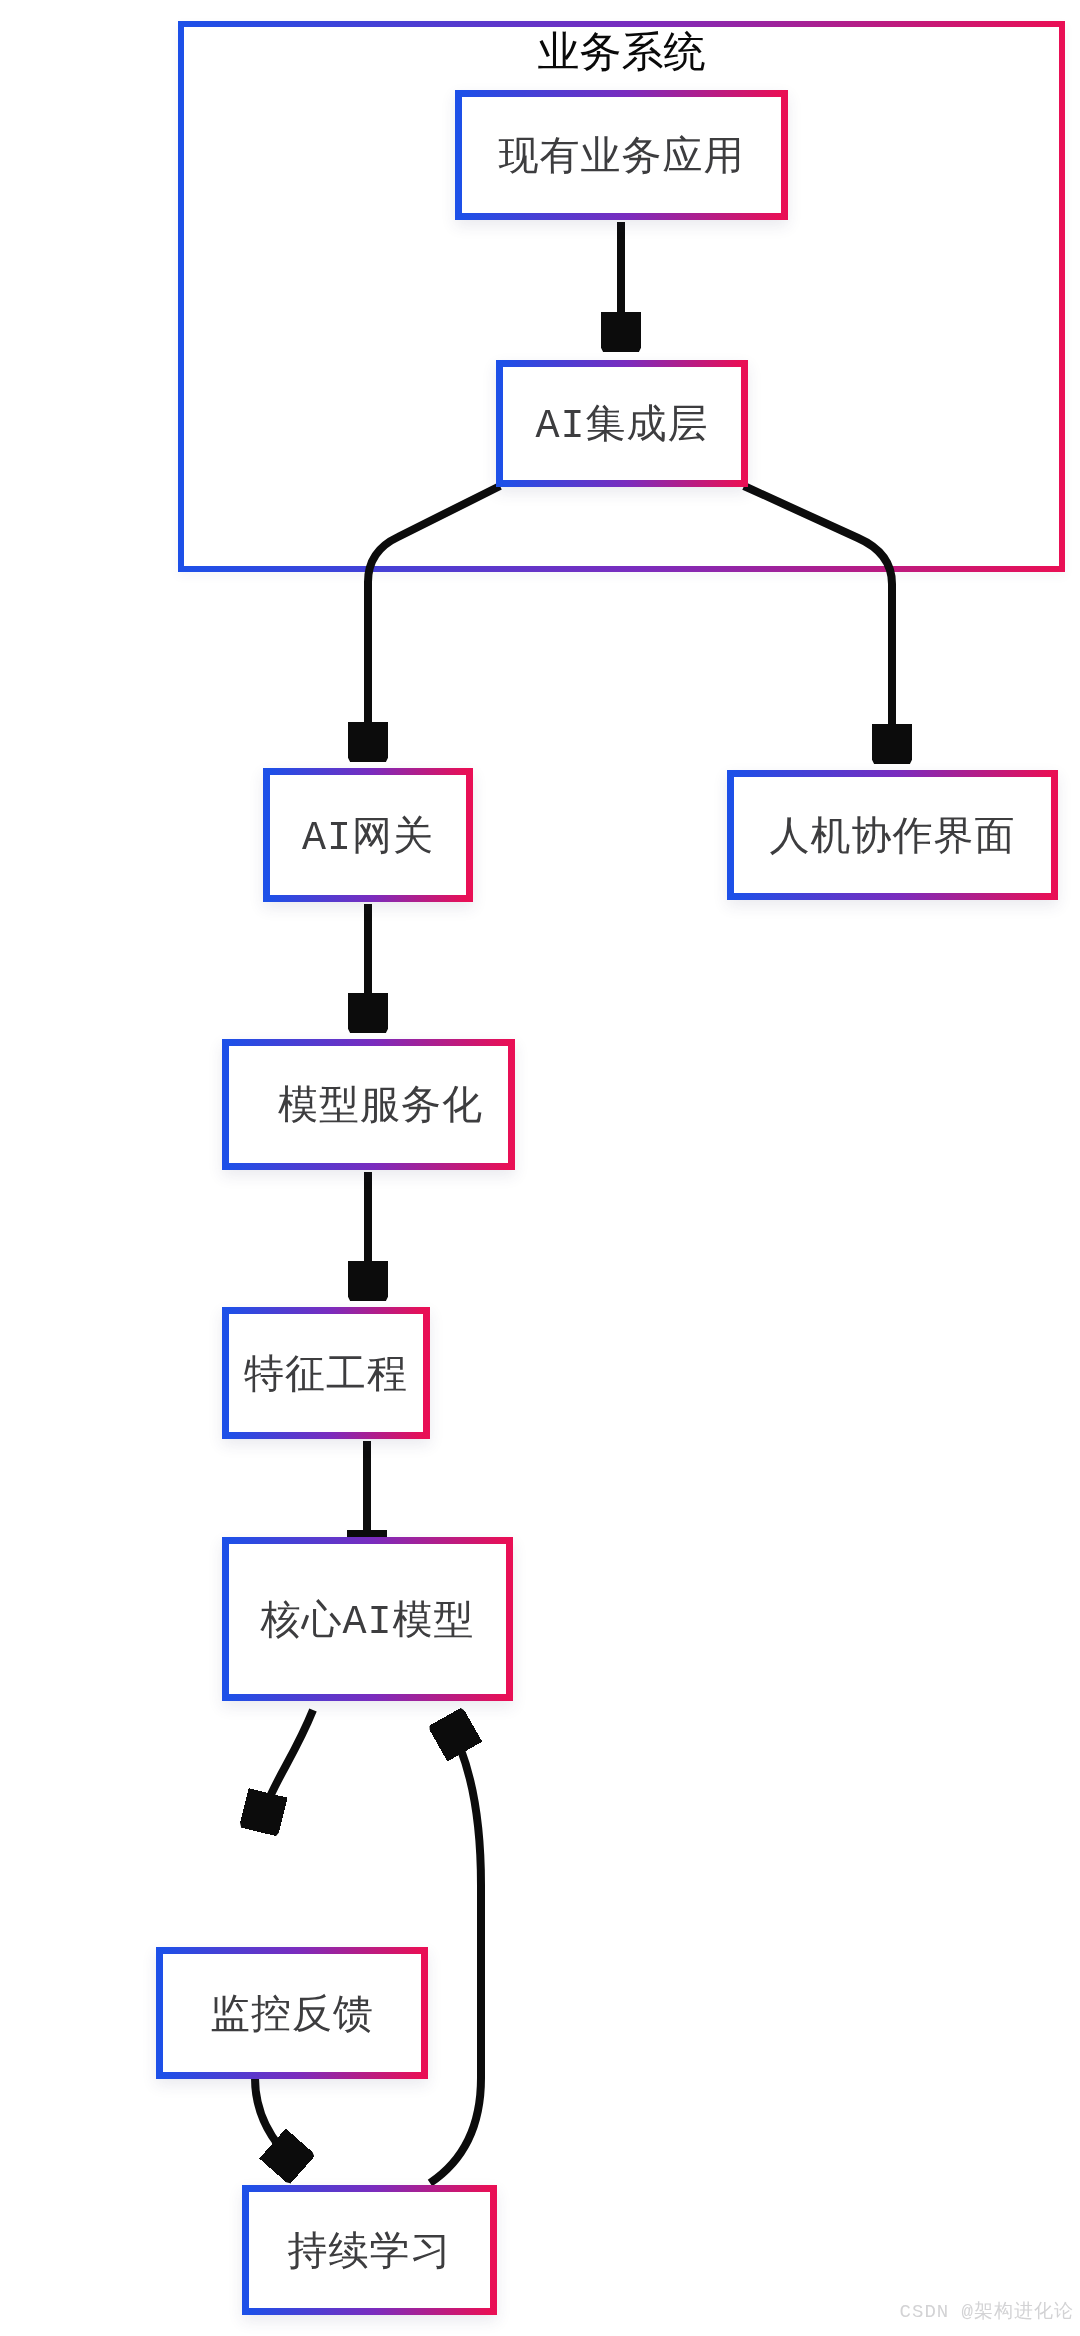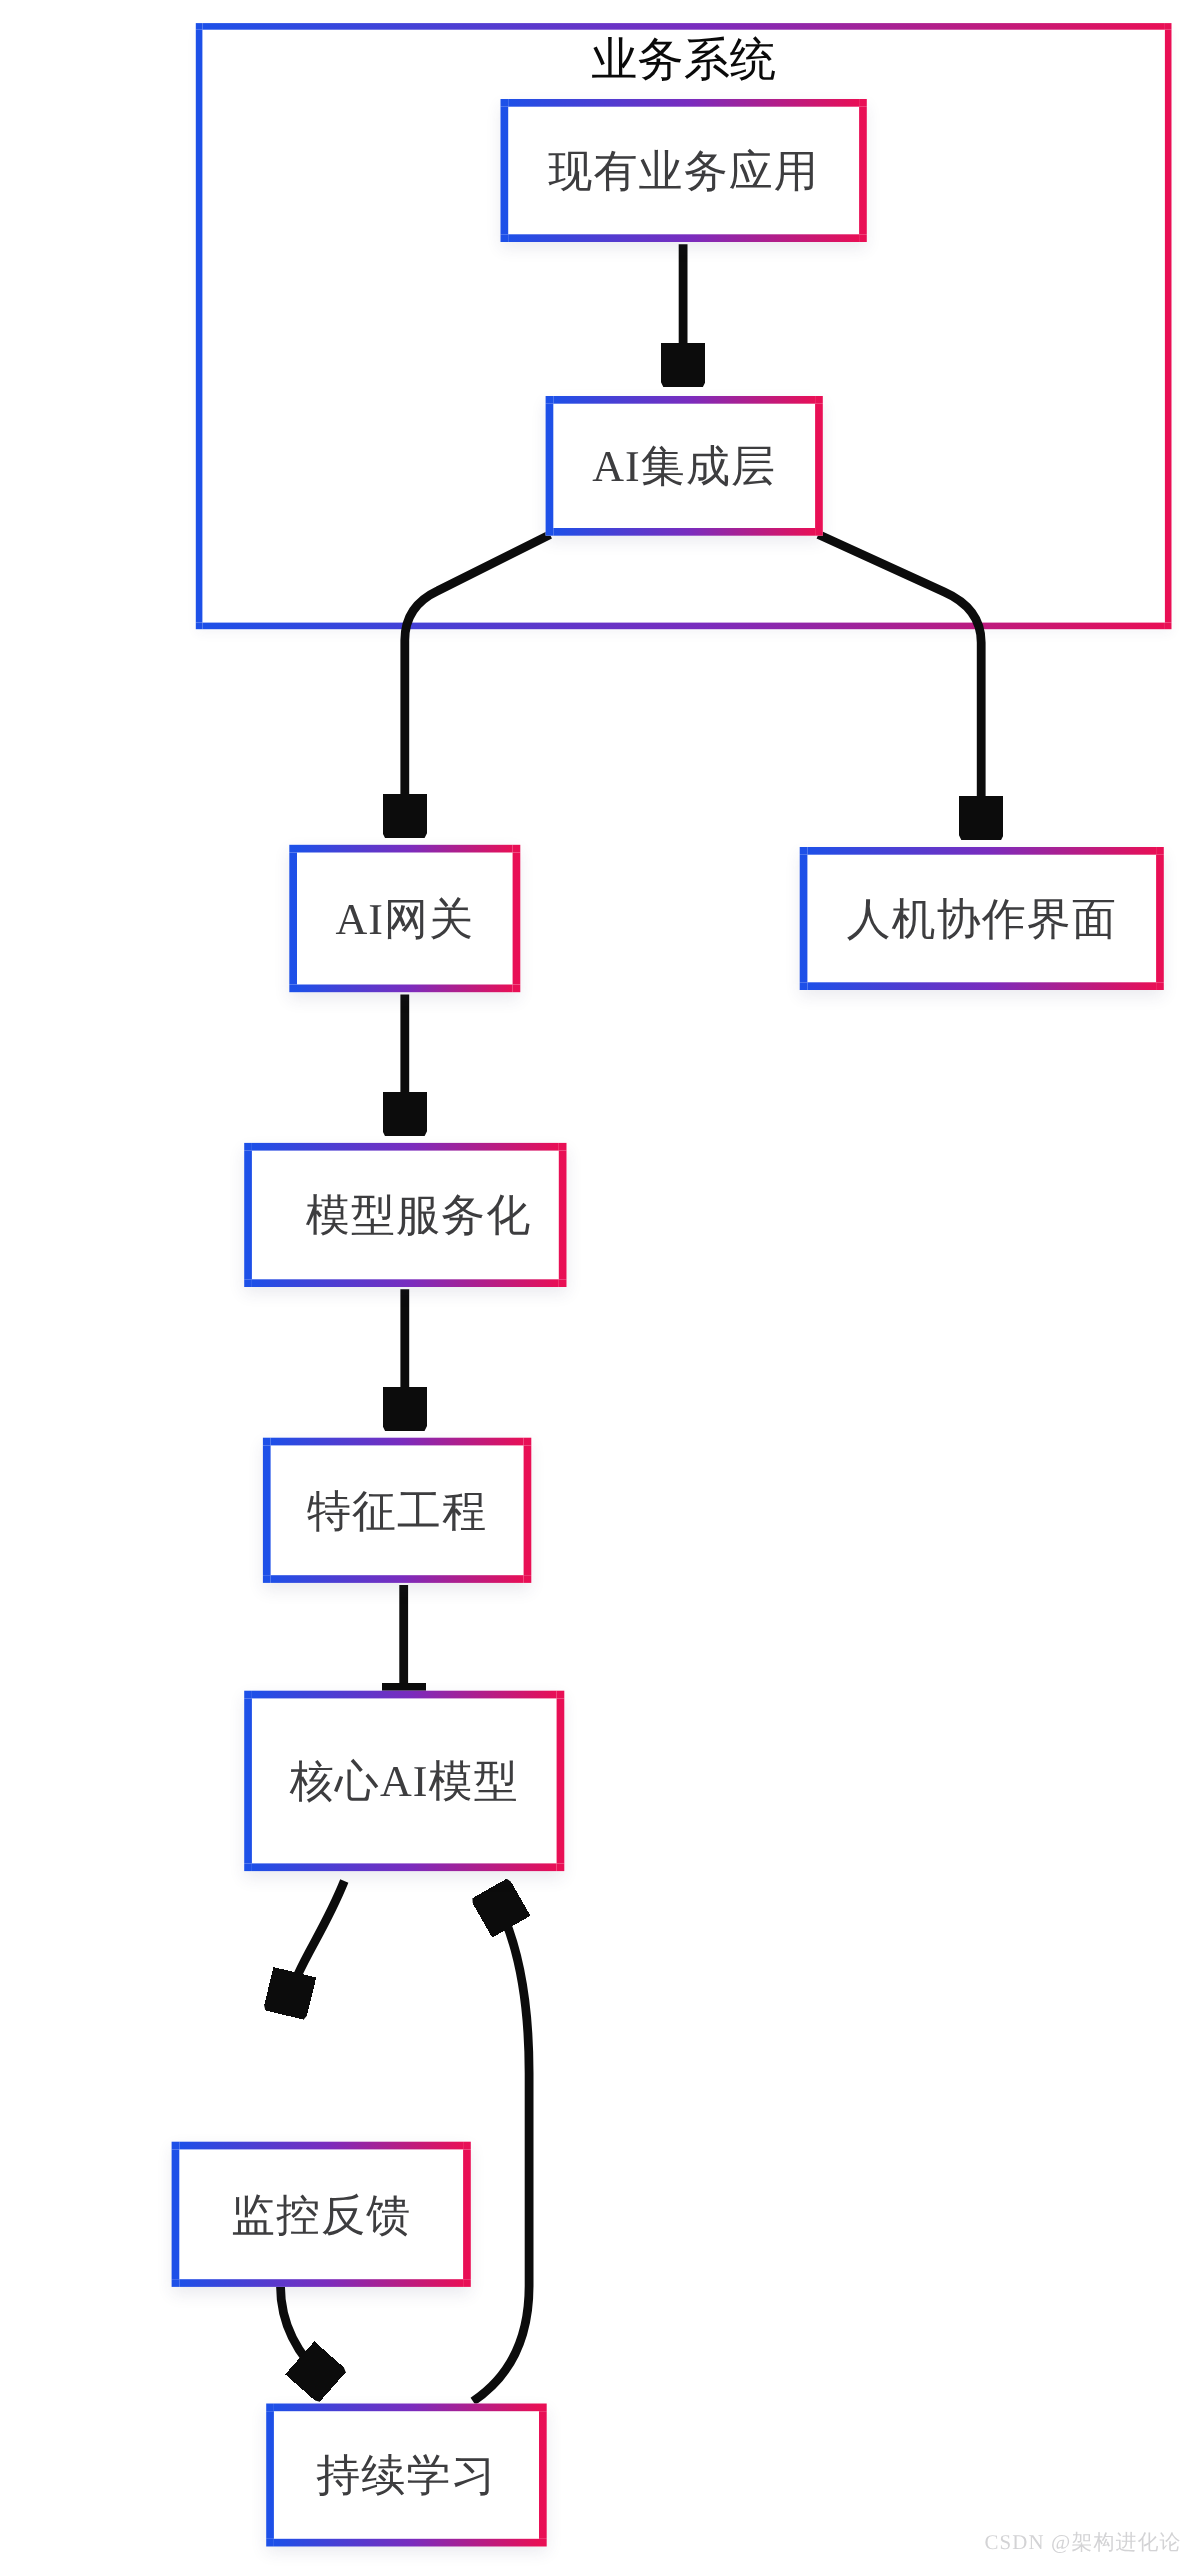--- a/index.html
+++ b/index.html
@@ -12,21 +12,21 @@
     --watermark:#d3d3d5;
     --page-bg:#ffffff;
   }
   html,body{margin:0;padding:0;}
   body{background:var(--page-bg);}
   .canvas{
     position:relative;
     width:1080px;height:2336px;
     background:var(--page-bg);
     overflow:hidden;
-    font-family:Liberation Serif, serif;
+    font-family:Liberation Mono, monospace;
   }
   .container-frame{
     position:absolute;
     border:6px solid transparent;
     border-image:linear-gradient(90deg,var(--gradient-start),var(--gradient-mid) 52%,var(--gradient-end)) 1;
     z-index:1;
     box-shadow:0 4px 10px rgba(60,60,110,0.05);
   }
   #frame-business{left:178px;top:21px;width:875px;height:539px;}
   #frame-ai{left:22px;top:700px;width:608px;height:1343px;}
@@ -60,21 +60,21 @@
     letter-spacing:1px;
     color:var(--box-text);
     z-index:3;
     white-space:nowrap;
   }
   #node-existing-business-app{left:455px;top:90px;width:333px;height:130px;justify-content:center;}
   #node-ai-integration-layer{left:496px;top:360px;width:252px;height:127px;}
   #node-ai-gateway{left:263px;top:768px;width:210px;height:134px;}
   #node-human-machine-interface{left:727px;top:770px;width:331px;height:130px;}
   #node-model-serving{left:222px;top:1039px;width:293px;height:131px;padding-left:24px;}
-  #node-feature-engineering{left:239px;top:1307px;width:244px;height:132px;}
+  #node-feature-engineering{left:222px;top:1307px;width:208px;height:132px;}
   #node-core-ai-model{left:222px;top:1537px;width:291px;height:164px;}
   #node-monitoring-feedback{left:128px;top:1947px;width:272px;height:132px;margin-left:28px;}
   #node-continuous-learning{left:242px;top:2185px;width:255px;height:130px;}
   .watermark{
     position:absolute;
     right:6px;top:2298px;
     font-size:19px;
     letter-spacing:1px;
     color:var(--watermark);
     z-index:4;

